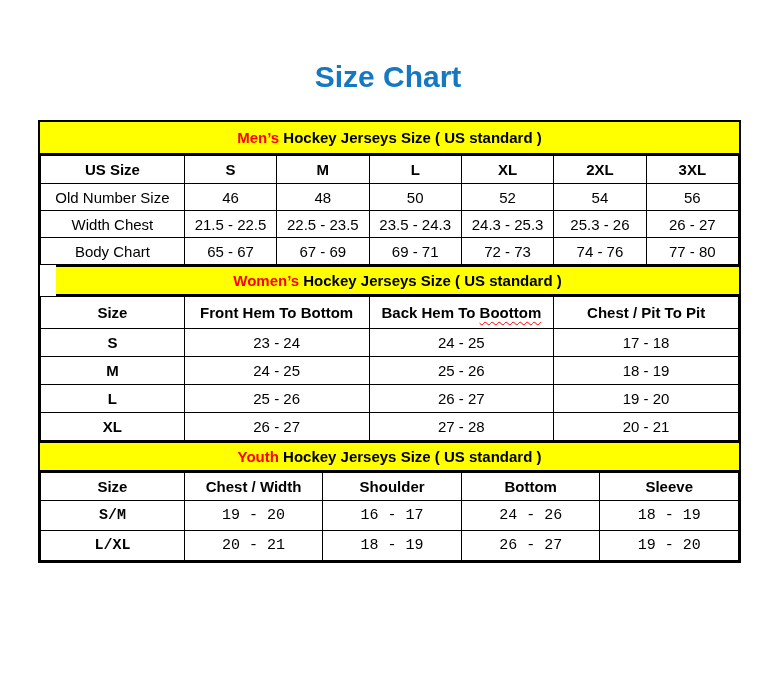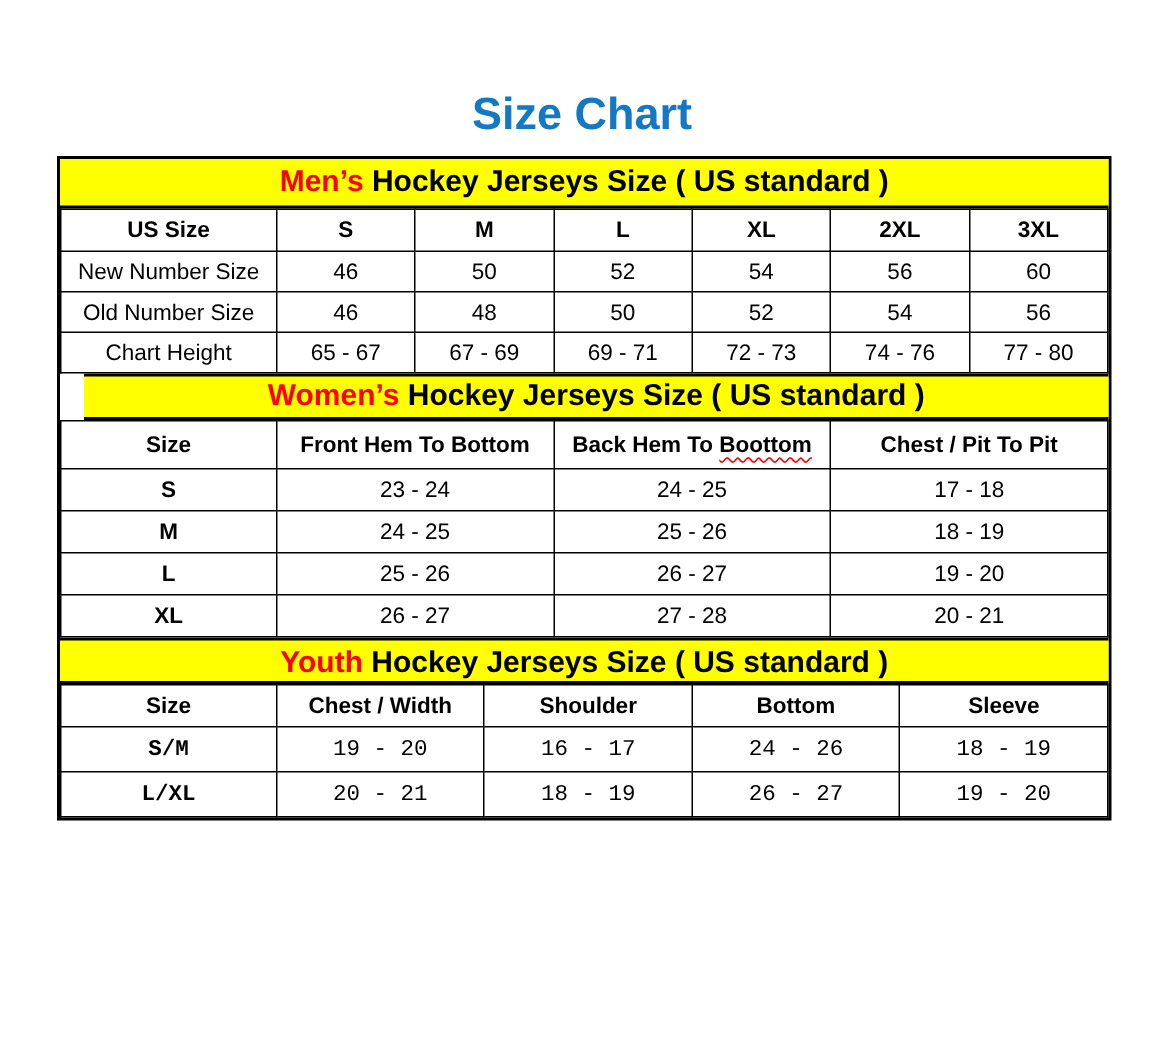--- a/index.html
+++ b/index.html
@@ -10,38 +10,38 @@
   }
   * { box-sizing: border-box; }
   html, body {
     margin: 0; padding: 0;
     width: 776px; height: 692px;
     background: #ffffff;
     font-family: "Liberation Sans", sans-serif;
     color: #000;
   }
   h1.page-title {
-    margin: 60px 0 10px 0;
+    margin: 60px 0 26px 0;
     text-align: center;
     font-size: 30px;
     font-weight: bold;
     color: var(--title-blue);
   }
   .chart {
     margin-left: 38px;
     width: 703px;
     border: 2px solid var(--border-black);
   }
   .band {
     background: var(--band-yellow);
     display: flex;
     align-items: center;
     justify-content: center;
     font-weight: bold;
-    font-size: 20px;
+    font-size: 15px;
     border-bottom: 2px solid var(--border-black);
   }
   .sec:not(:first-child) .band { border-top: 2px solid var(--border-black); }
   .band .accent { color: var(--accent-red); }
   .band .rest { white-space: pre; }
   table {
     width: 100%;
     border-collapse: collapse;
     table-layout: fixed;
   }
@@ -53,21 +53,21 @@
     font-size: 15px;
   }
   th { font-weight: bold; }
   td { font-weight: normal; }
   .sec-mens  .band { height: 33px; }
   .sec-mens  th    { height: 28px; }
   .sec-mens  td    { height: 27px; }
   .sec-womens .band { height: 31px; margin-left: 16px; }
   .sec-womens th    { height: 32px; }
   .sec-womens td    { height: 28px; }
-  .sec-youth .band { height: 31px; align-items: flex-end; }
+  .sec-youth .band { height: 31px; }
   .sec-youth th    { height: 28px; }
   .sec-youth td    { height: 30px; font-family: Liberation Mono, monospace; }
   .sec-womens td.row-label,
   .sec-youth  td.row-label { font-weight: bold; }
   .squiggle {
     text-decoration: underline;
     text-decoration-style: wavy;
     text-decoration-color: var(--accent-red);
     text-decoration-thickness: 1px;
     text-underline-offset: 3px;
@@ -100,39 +100,39 @@
               <th>S</th>
               <th>M</th>
               <th>L</th>
               <th>XL</th>
               <th>2XL</th>
               <th>3XL</th>
             </tr>
           </thead>
           <tbody>
             <tr>
-              <td class="row-label">New Number Size</td>
-              <td>46</td>
-              <td>50</td>
-              <td>52</td>
-              <td>54</td>
-              <td>56</td>
-              <td>60</td>
-            </tr>
-            <tr>
               <td class="row-label">Old Number Size</td>
               <td>46</td>
               <td>48</td>
               <td>50</td>
               <td>52</td>
               <td>54</td>
               <td>56</td>
             </tr>
             <tr>
-              <td class="row-label">Chart Height</td>
+              <td class="row-label">Width Chest</td>
+              <td>21.5 - 22.5</td>
+              <td>22.5 - 23.5</td>
+              <td>23.5 - 24.3</td>
+              <td>24.3 - 25.3</td>
+              <td>25.3 - 26</td>
+              <td>26 - 27</td>
+            </tr>
+            <tr>
+              <td class="row-label">Body Chart</td>
               <td>65 - 67</td>
               <td>67 - 69</td>
               <td>69 - 71</td>
               <td>72 - 73</td>
               <td>74 - 76</td>
               <td>77 - 80</td>
             </tr>
           </tbody>
         </table>
       </section>

